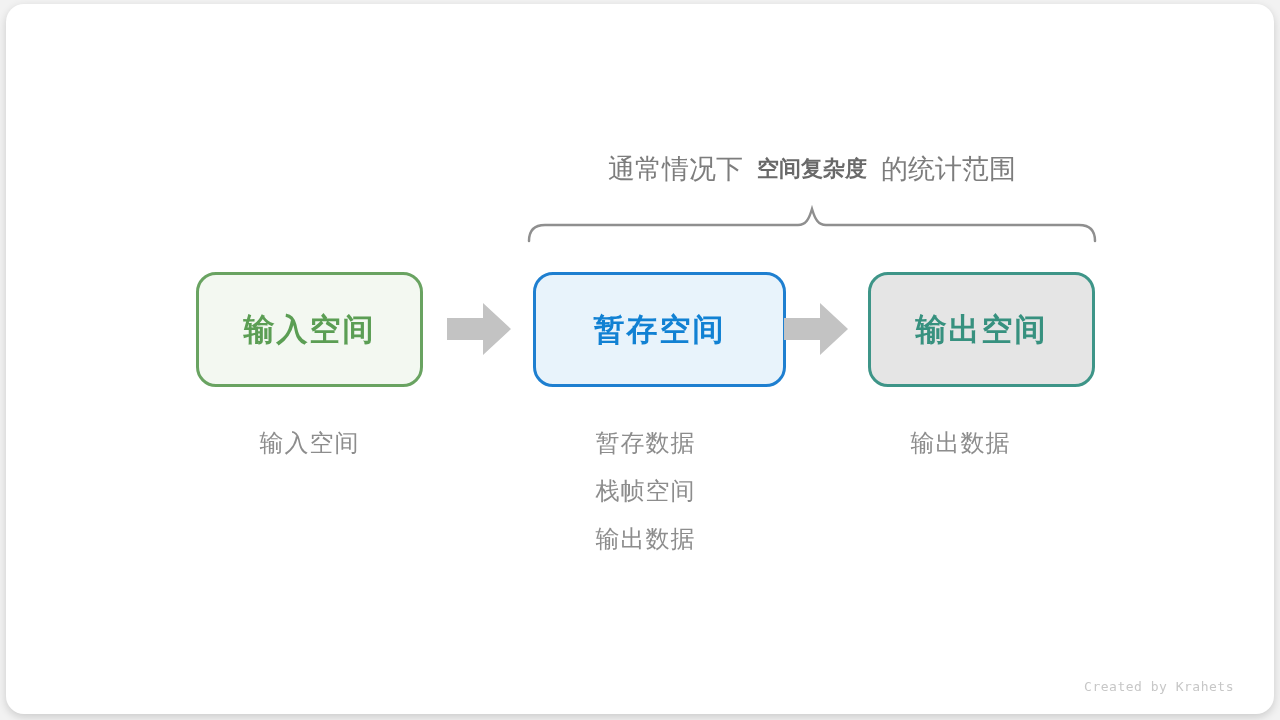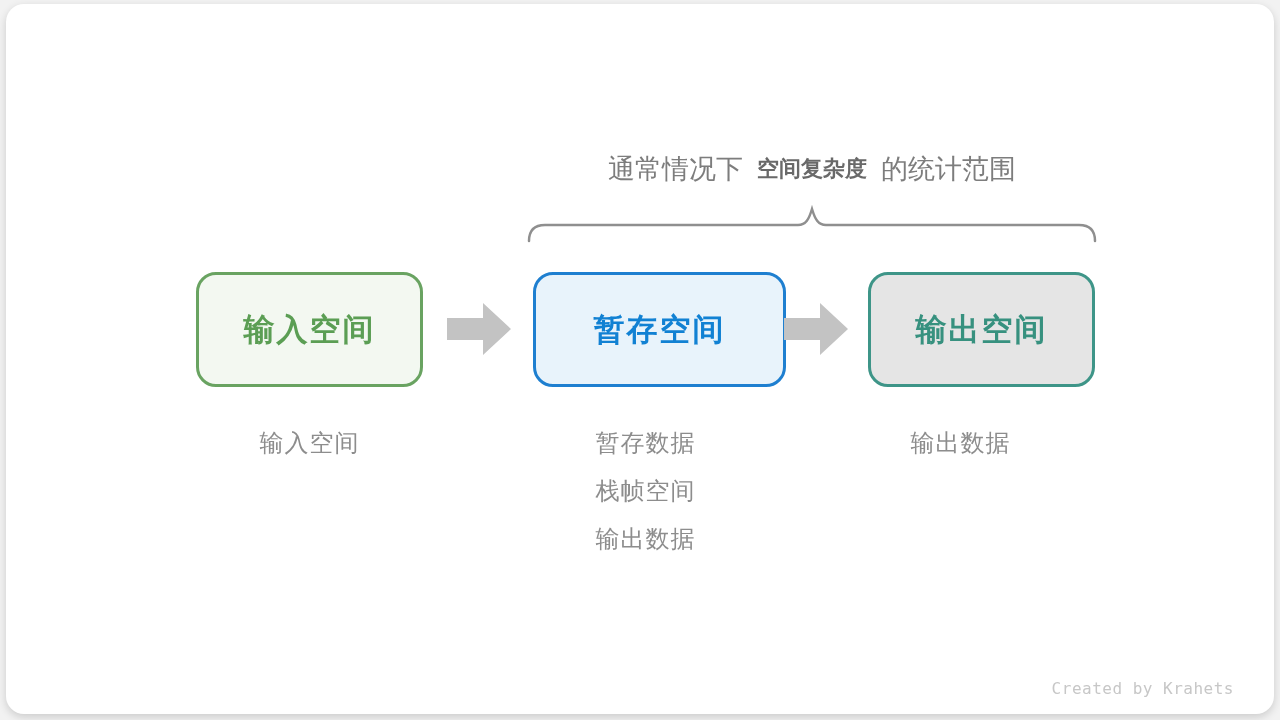--- a/index.html
+++ b/index.html
@@ -57,21 +57,21 @@
     text-align: center;
     letter-spacing: 1px;
   }
   .note-input  { left: 190px; width: 227px; top: 424px; line-height: 30px; }
   .note-temp   { left: 527px; width: 225px; top: 415px; line-height: 48px; }
   .note-output { left: 841px; width: 227px; top: 424px; line-height: 30px; }
   .credit {
     position: absolute;
     right: 40px; top: 675px;
     font-family: "DejaVu Sans Mono", "Liberation Mono", monospace;
-    font-size: 16px;
+    font-size: 13px;
     color: #c7c7c7;
     letter-spacing: 0.5px;
   }
 </style>
 </head>
 <body>
 
 <div class="stage">
   <div class="card">
 

